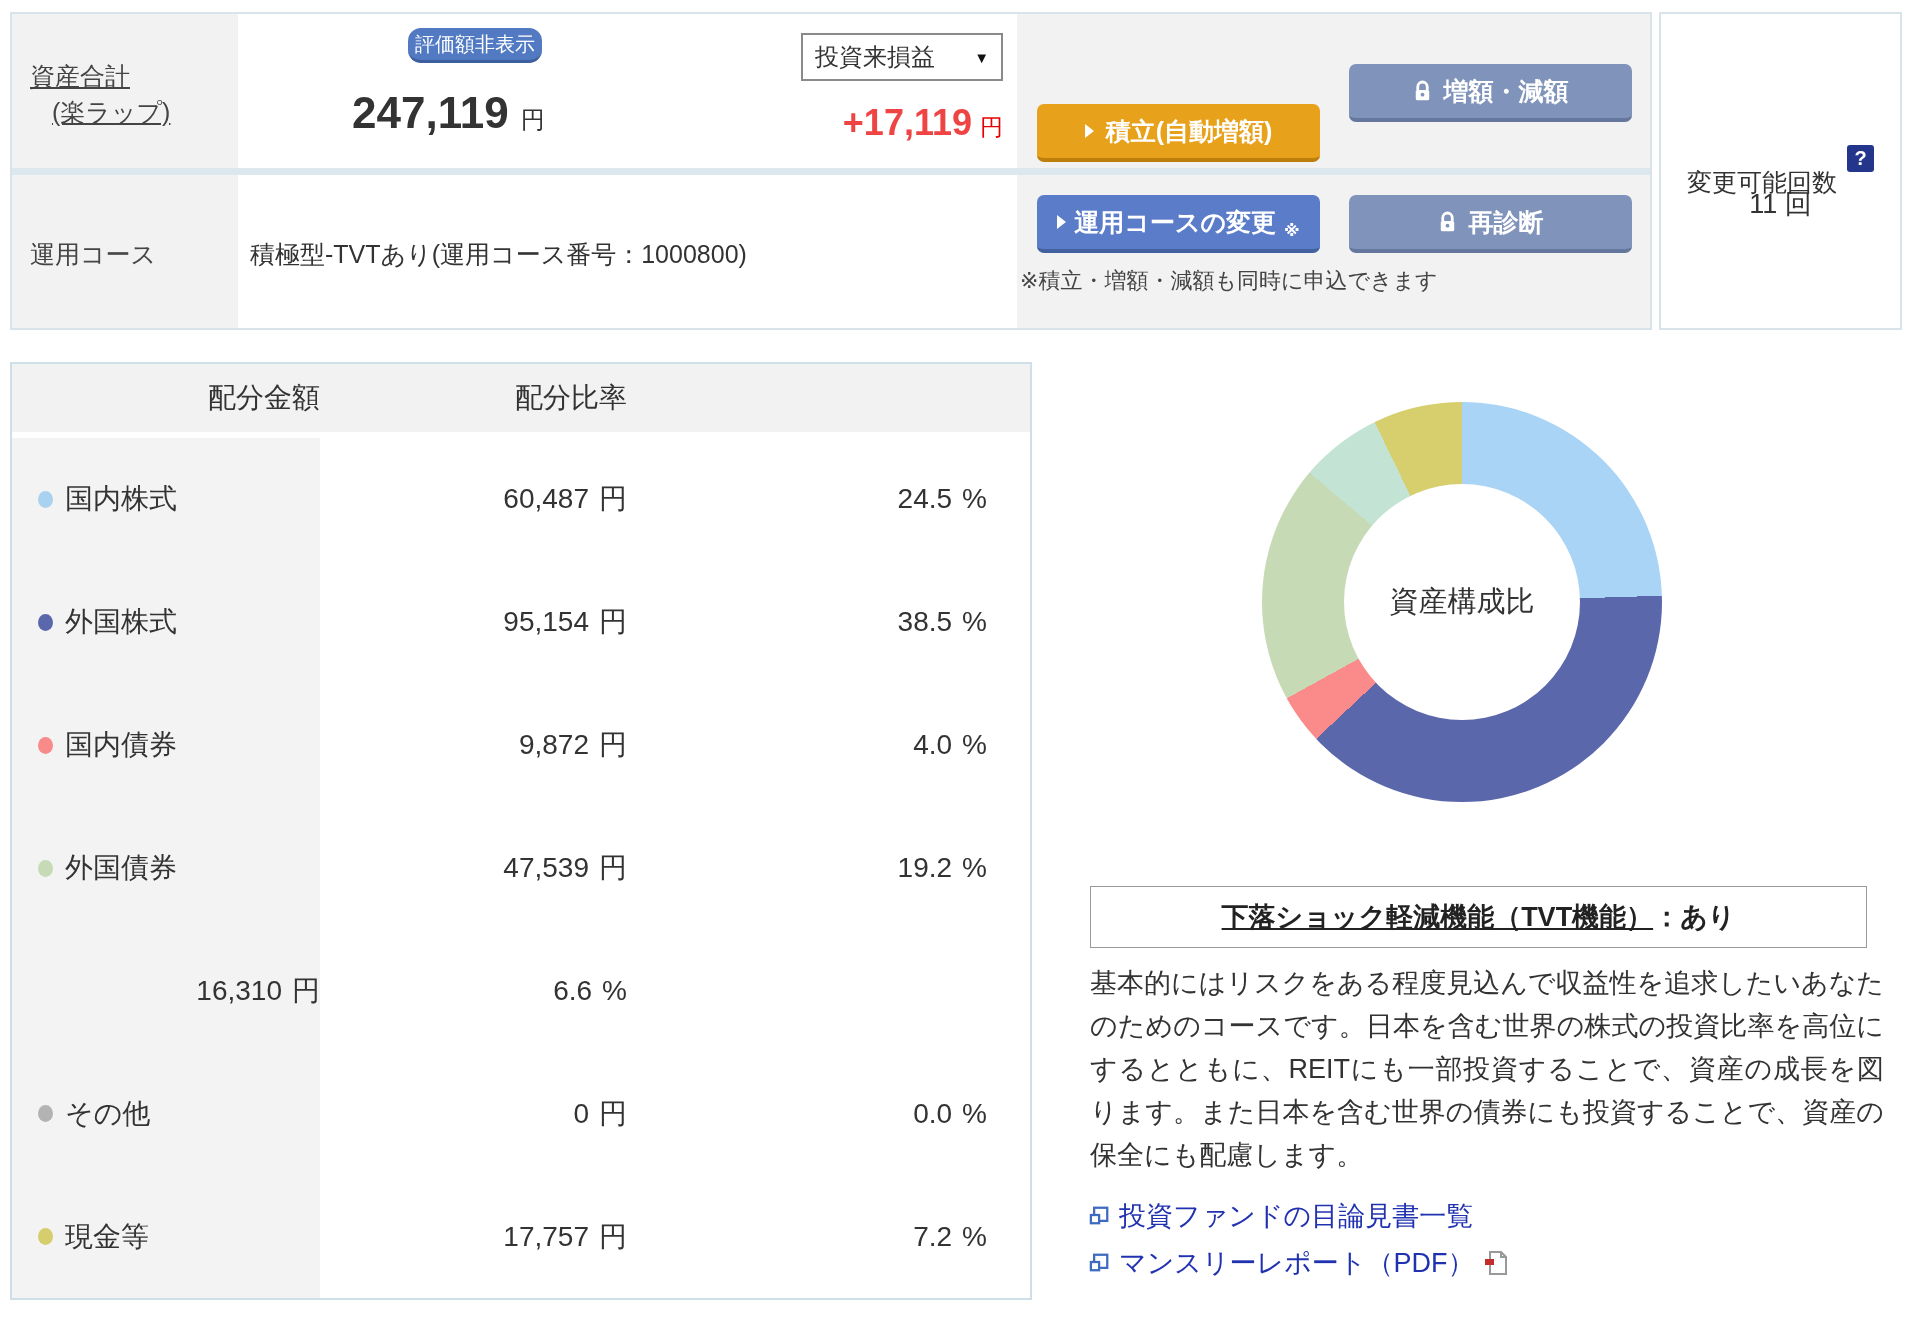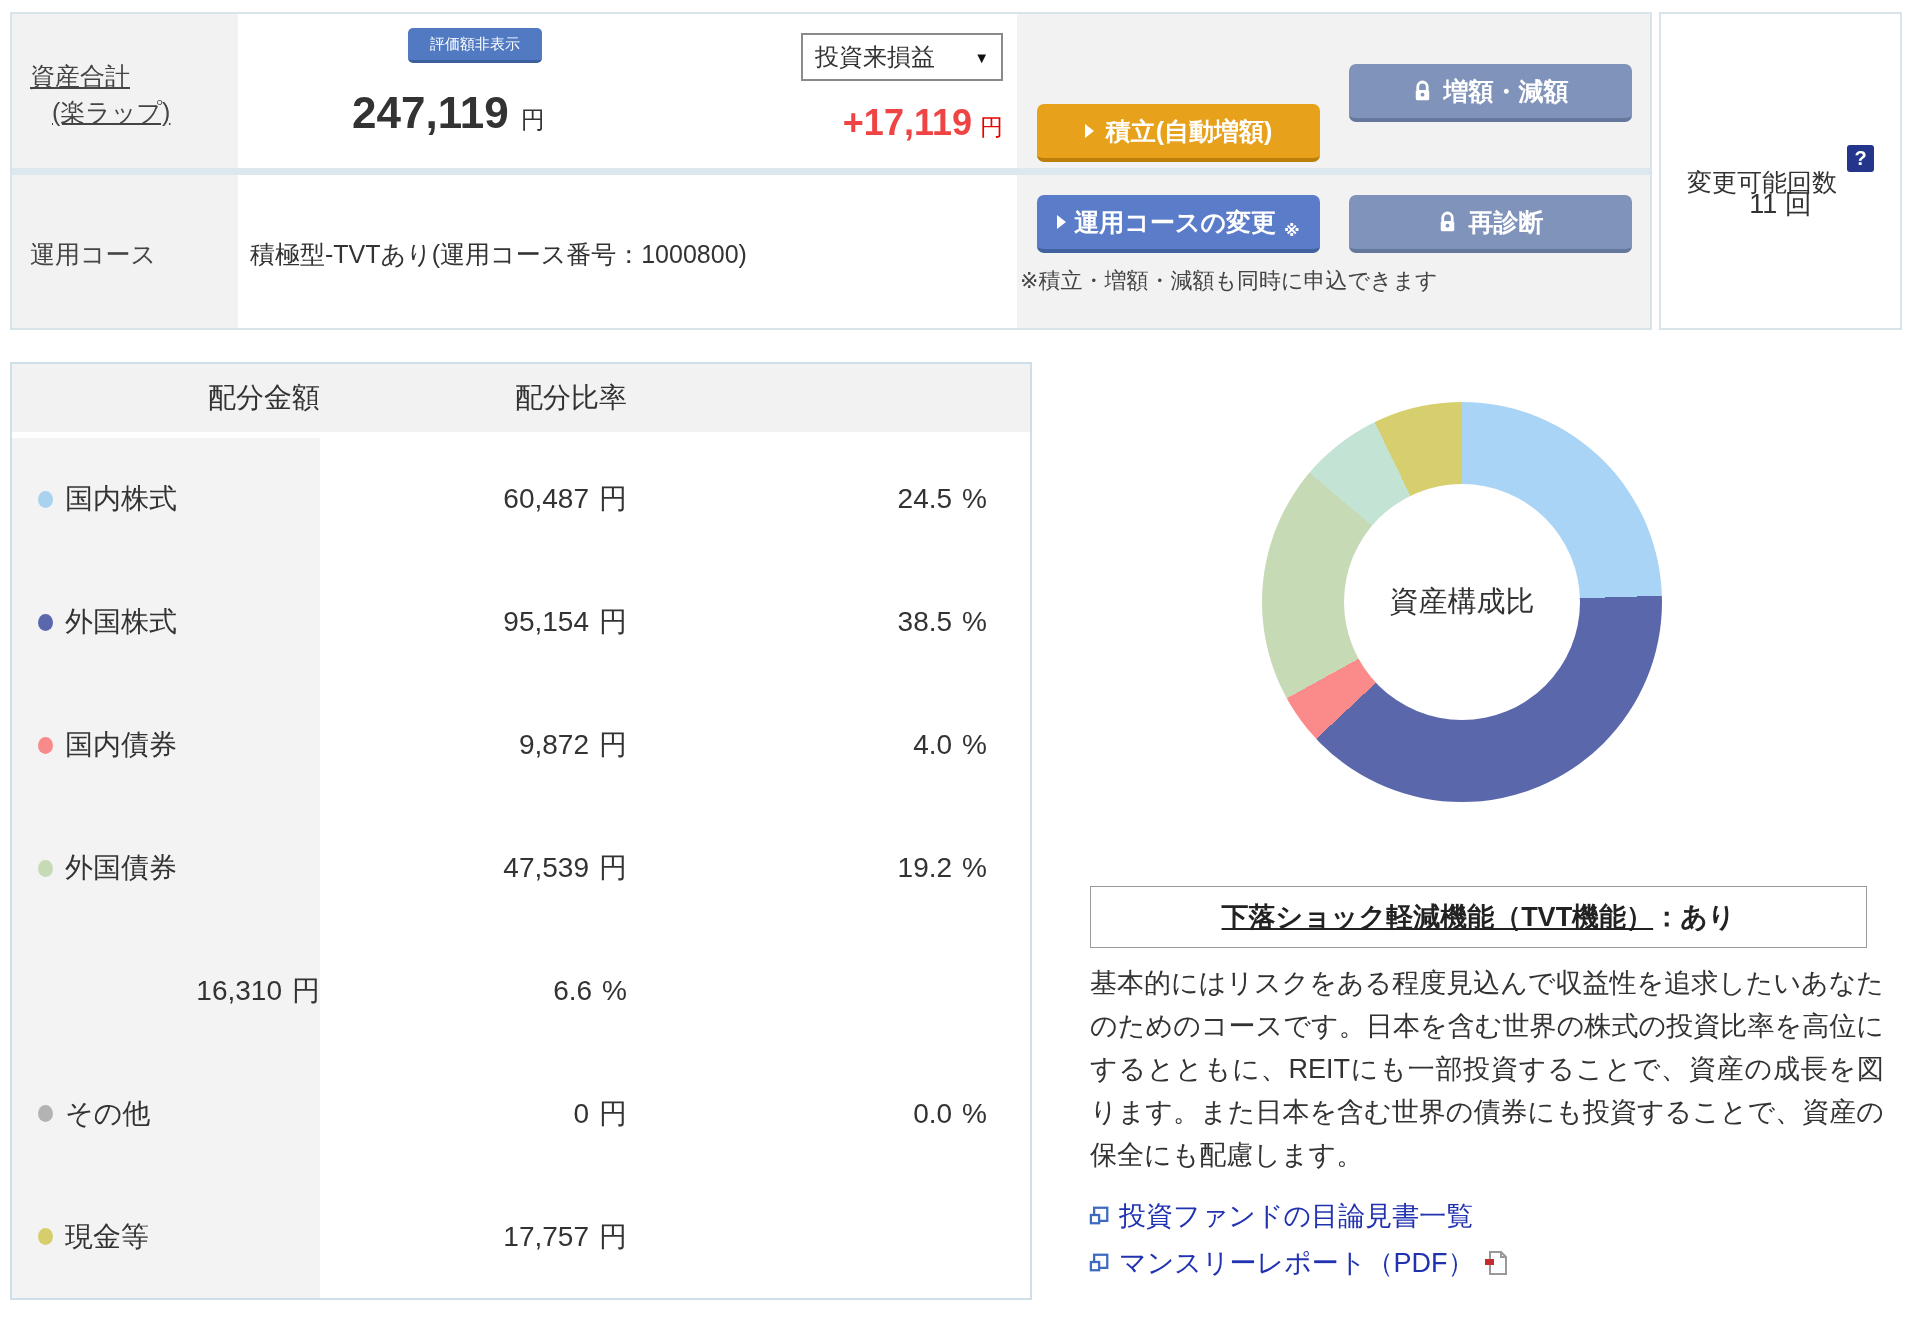--- a/index.html
+++ b/index.html
@@ -9,21 +9,21 @@
 
   
   .top-main{left:10px;top:12px;width:1638px;height:314px;border:2px solid #d9e3ea;background:#fff;}
   .bg-gray{background:#f2f2f2;}
   .bg-white{background:#fff;}
   .divider{background:#dde8ee;}
   .cell-label-text{font-size:25px;line-height:36px;color:#444;}
   .cell-label-text .indent{padding-left:22px;}
 
   .hide-btn{left:396px;top:14px;width:134px;height:35px;background:#527ac2;border:none;
-    border-bottom:3px solid #3c5f9e;border-radius:5px;color:#fff;font-size:15px;
+    border-bottom:3px solid #3c5f9e;border-radius:13px;color:#fff;font-size:20px;
     display:flex;align-items:center;justify-content:center;cursor:pointer;
     font-family:inherit;}
   .amount-line{left:340px;top:74px;white-space:nowrap;}
   .amount-big{font-size:44px;font-weight:bold;color:#333;}
   .amount-unit{font-size:24px;color:#333;margin-left:12px;}
 
   .dropdown{left:789px;top:19px;width:198px;height:44px;background:#fff;border:2px solid #8a8a8a;
     display:flex;align-items:center;cursor:pointer;}
   .dropdown .dd-text{font-size:24px;color:#333;padding-left:12px;flex:1;}
   .dropdown .dd-caret{font-size:15px;color:#111;padding-right:12px;}
@@ -237,20 +237,21 @@
         <div class="tratio"><span>0.0</span><span class="unit">%</span></div>
         <div></div>
       </div>
 
       <div class="trow">
         <div class="tlabel">
             <span class="dot" style="background-color: rgb(214, 206, 108);"></span>
             <span>現金等</span>
           </div>
         <div class="tamount"><span>17,757</span><span class="unit">円</span></div>
+        <div class="tratio"><span>7.2</span><span class="unit">%</span></div>
         <div></div>
       </div>
 
     </div>
   </div>
 
   <div class="abs donut" style="background: conic-gradient(rgb(169, 212, 245) 0%, rgb(169, 212, 245) 24.5%, rgb(90, 103, 171) 24.5%, rgb(90, 103, 171) 63%, rgb(251, 139, 139) 63%, rgb(251, 139, 139) 67%, rgb(199, 218, 182) 67%, rgb(199, 218, 182) 86.2%, rgb(195, 227, 212) 86.2%, rgb(195, 227, 212) 92.8%, rgb(179, 179, 179) 92.8%, rgb(179, 179, 179) 92.8%, rgb(215, 207, 109) 92.8%, rgb(215, 207, 109) 100%);">
     <div class="donut-hole">
       <span class="donut-label">資産構成比</span>
     </div>

